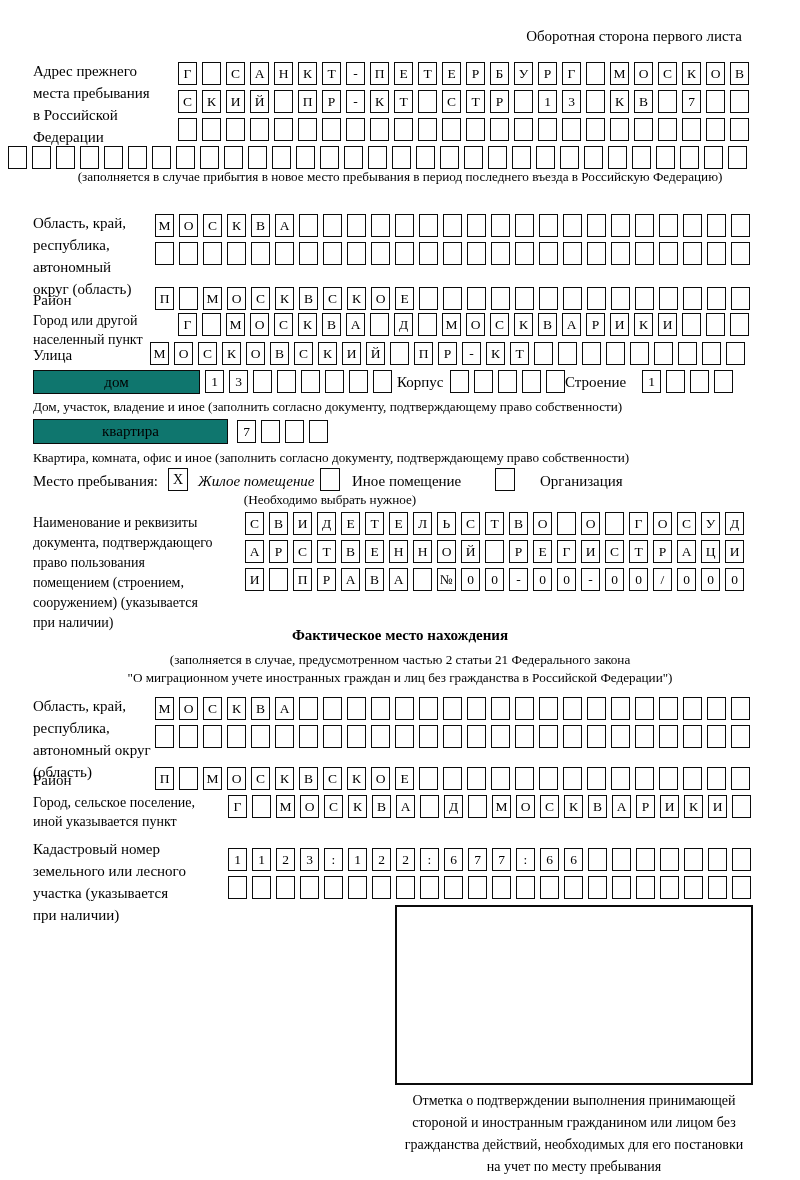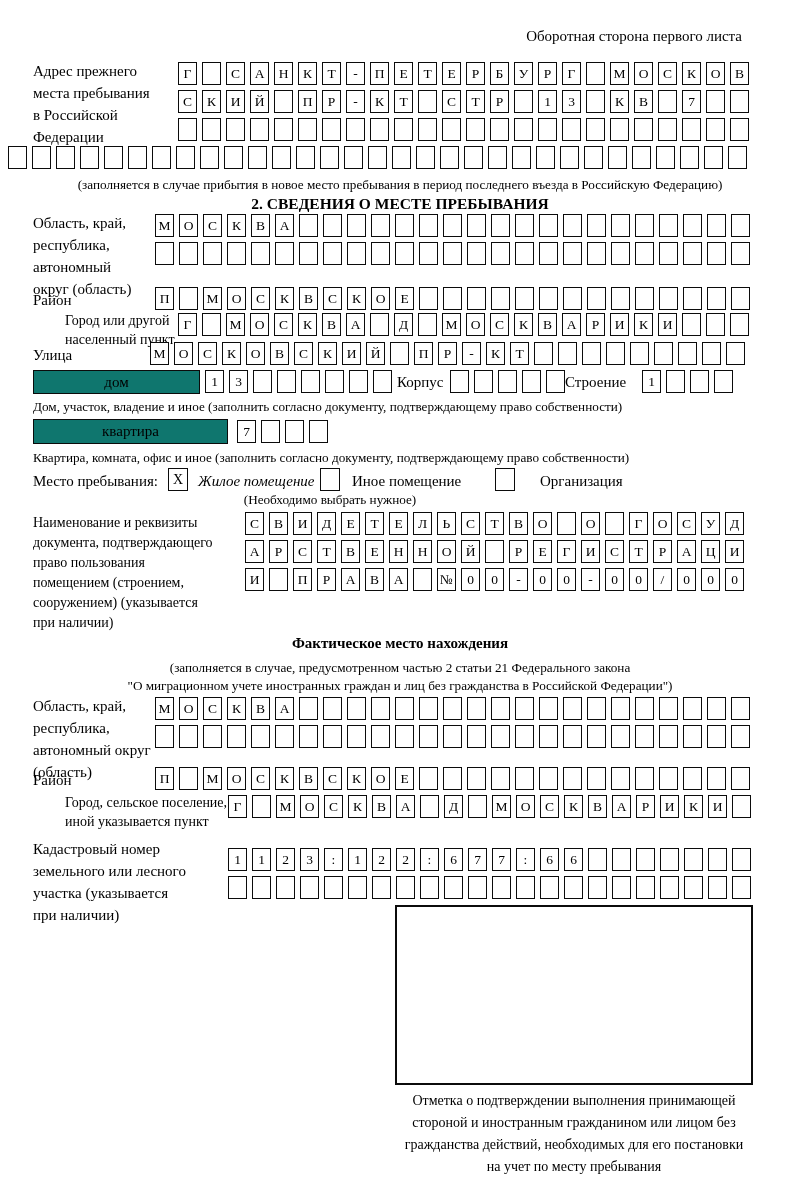--- a/index.html
+++ b/index.html
@@ -5,23 +5,23 @@
   * { margin:0; padding:0; box-sizing:border-box; }
   html,body { background:#fff; }
   .page {
     position:relative; width:800px; height:1180px; margin:0 auto;
     background:#fff; color:#000;
     font-family:"Liberation Serif", serif; overflow:hidden;padding-left:12px;
   }
   .abs { position:absolute; }
   .lbl { font-size:15px; line-height:22px; white-space:nowrap; }
   .lbl-sm { font-size:14px; line-height:20px; white-space:nowrap; }
-  .lbl-2l { font-size:14px; line-height:18.5px; white-space:nowrap;margin-left:32px; }
+  .lbl-2l { font-size:14px; line-height:18.5px; white-space:nowrap; }
   .note { font-size:13.2px; white-space:nowrap; }
-  .center { width:100%; text-align:center;margin-top:8px; }
+  .center { width:100%; text-align:center; }
   .bold { font-weight:bold; }
   .cellrow { position:absolute; display:flex; gap:5px; }
   .cell {
     flex:0 0 19px; width:19px; height:23px;
     border:1.7px solid #0b0b0b; background:#fff;
     display:flex; align-items:center; justify-content:center;
     font-size:13.5px; line-height:1;
   }
   .checkbox {
     position:absolute; width:20px; height:23px;
@@ -156,21 +156,20 @@
       <div class="cell"></div>
       <div class="cell"></div>
       <div class="cell"></div>
       <div class="cell"></div>
       <div class="cell"></div>
       <div class="cell"></div>
       <div class="cell"></div>
     </div>
   <div class="abs note center" style="top:169px; left:0;">(заполняется в случае прибытия в новое место пребывания в период последнего въезда в Российскую Федерацию)</div>
 
-  <div class="abs center bold" style="top:187px; left:0; font-size:15.5px;">2. СВЕДЕНИЯ О МЕСТЕ ПРЕБЫВАНИЯ</div>
 
   <div class="abs" style="left:33px; top:212px;">
     <div class="lbl">Область, край,</div>
     <div class="lbl">республика,</div>
     <div class="lbl">автономный</div>
     <div class="lbl">округ (область)</div>
   </div>
   <div class="cellrow" style="left:155px; top:214px;">
       <div class="cell">М</div>
       <div class="cell">О</div>

